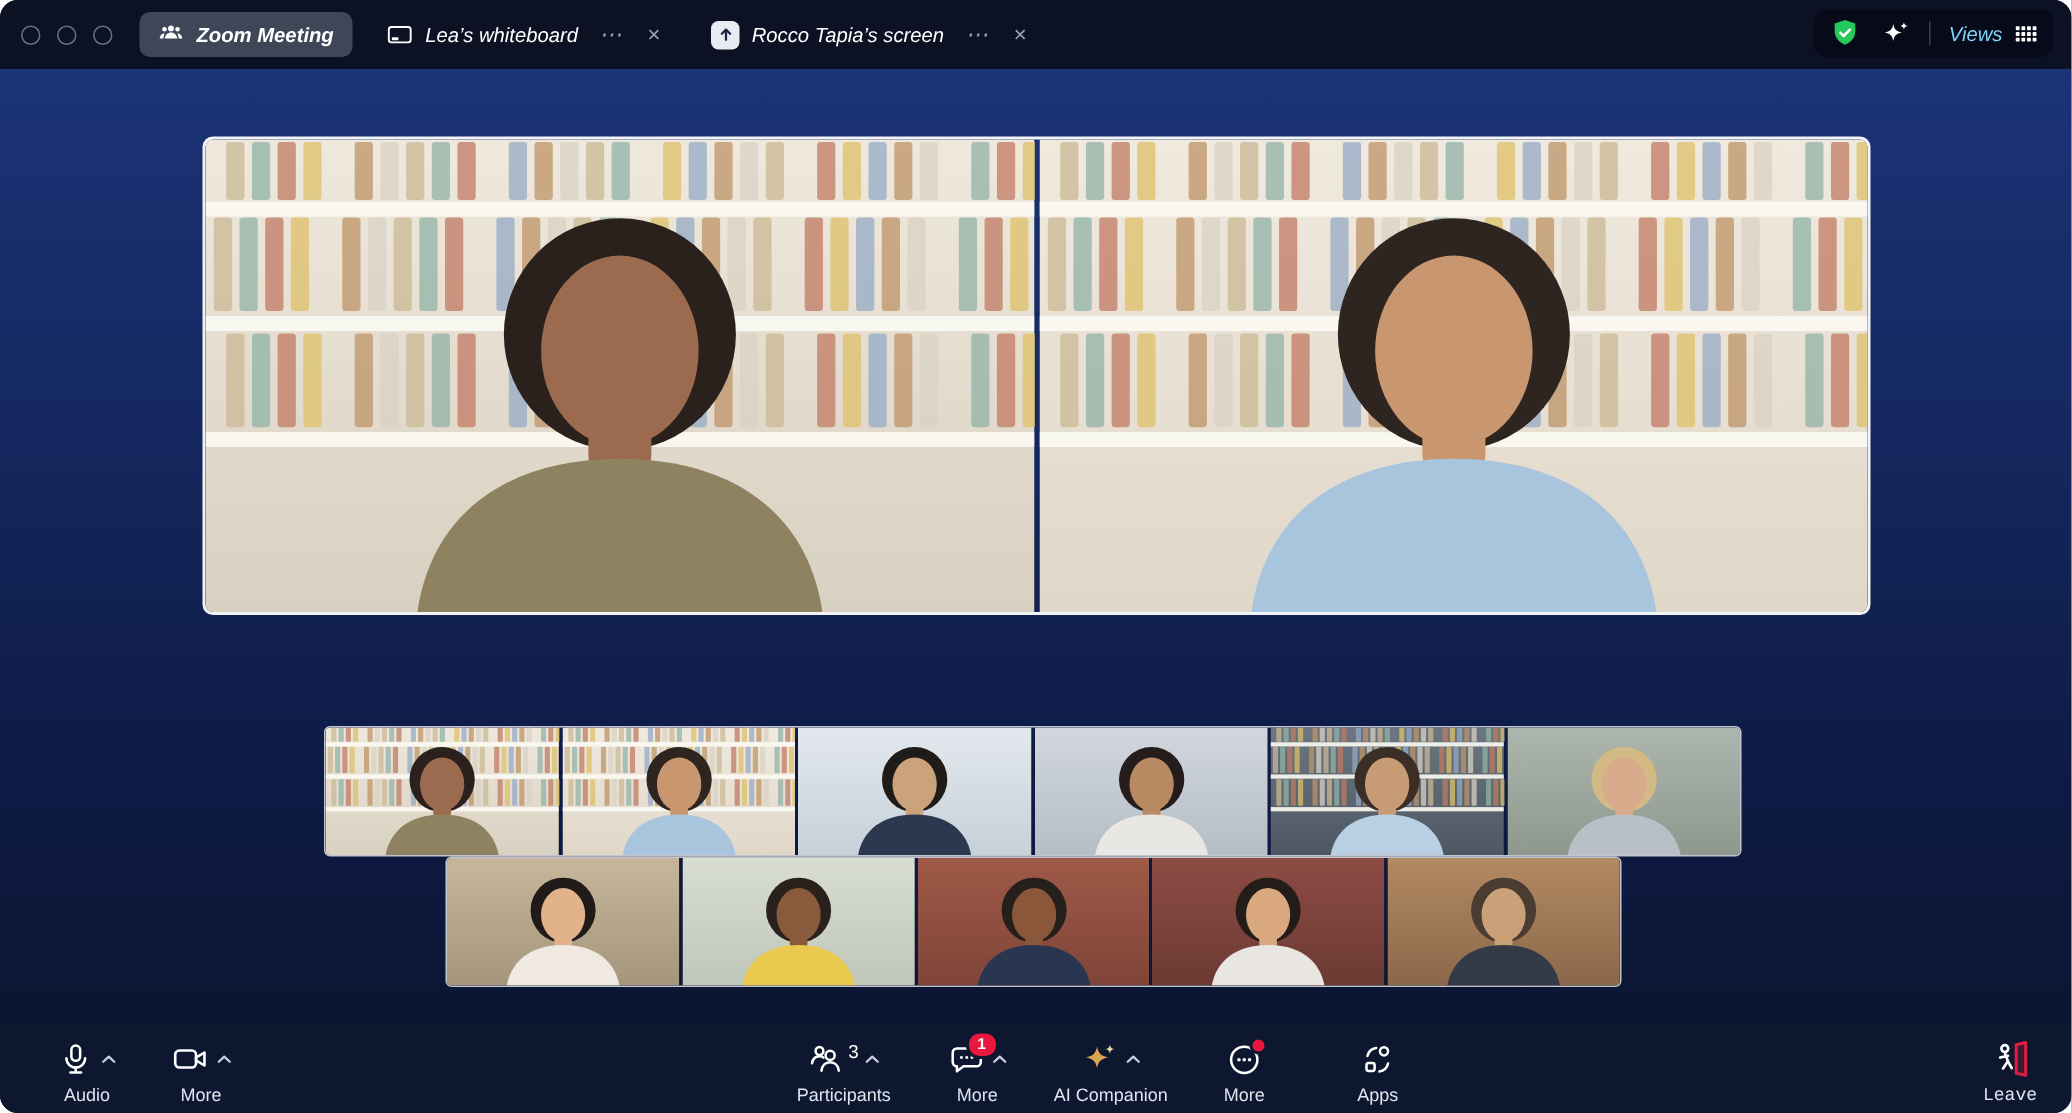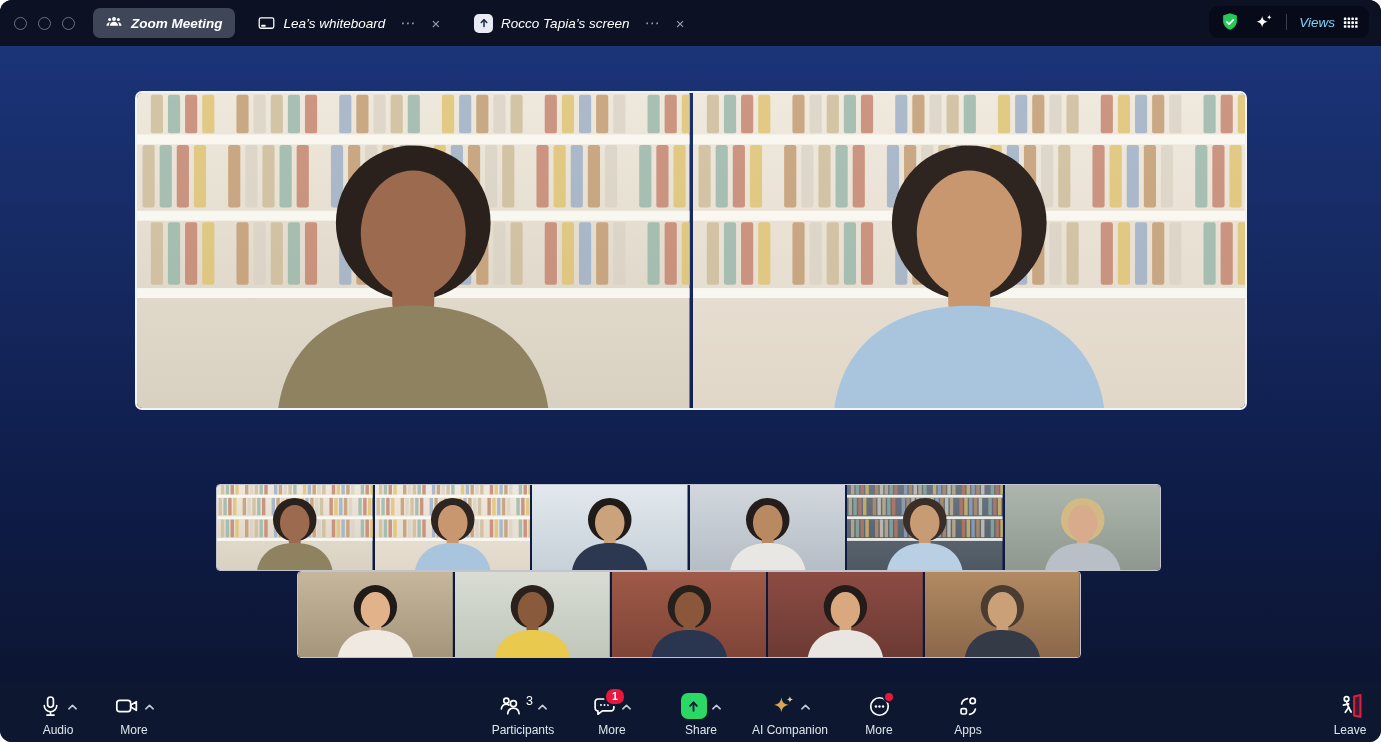--- a/index.html
+++ b/index.html
@@ -30,21 +30,21 @@
   .vtile{flex:1;min-width:0;position:relative;}
   .vtile svg{display:block;width:100%;height:100%;}
 
   
   .toolbar{height:60px;background:var(--toolbar,#0d1830);display:flex;align-items:center;box-sizing:border-box;}
   .tgroup{display:flex;align-items:flex-start;}
   .tgroup.left{padding-left:20px;text-align:center;}
   .tgroup.left .tbtn{width:76px;}
   .tgroup.center{flex:1;justify-content:center;}
   .tgroup.center .tbtn{width:89px;}
-  .tgroup.right{}
+  .tgroup.right{padding-right:10px;font-family:Liberation Mono, monospace;}
   .tgroup.right .tbtn{width:62px;}
   .tbtn{display:flex;flex-direction:column;align-items:center;color:#e5e9f0;cursor:default;padding-top:5px;}
   .iconrow{display:flex;align-items:center;height:27px;position:relative;}
   .iconbox{position:relative;display:flex;align-items:center;justify-content:center;}
   .chev{margin-left:4px;align-self:flex-start;margin-top:1px;}
   .cnt{font-size:12.5px;margin-left:3px;align-self:flex-start;margin-top:1px;color:#fff;}
   .tlabel{font-size:12px;margin-top:3px;white-space:nowrap;color:#dfe5ee;}
   .badge{position:absolute;top:-7px;right:-9px;min-width:12px;height:15px;padding:0 3px;border-radius:9px;background:var(--red,#e8173d);border:2px solid var(--toolbar,#0d1830);color:#fff;font-size:10.5px;font-weight:700;display:flex;align-items:center;justify-content:center;}
   .dotbadge{position:absolute;top:-3px;right:-3px;width:8px;height:8px;border-radius:50%;background:var(--red,#e8173d);border:2px solid var(--toolbar,#0d1830);}
   .sharebox{width:26px;height:26px;border-radius:7px;background:var(--green,#2bd765);display:flex;align-items:center;justify-content:center;}
@@ -823,36 +823,20 @@
             </span>
             <span><svg class="chev" width="11" height="8" viewBox="0 0 12 8" fill="none" stroke="#c7cfdd" stroke-width="1.7" stroke-linecap="round" stroke-linejoin="round">
                 <path d="M2 6 6 2.3 10 6"></path>
               </svg></span>
           </div>
           <div class="tlabel">More</div>
         </div>
         <div class="tbtn">
           <div class="iconrow">
             <span class="iconbox">
-              <span class="sharebox">
-                <svg width="17" height="17" viewBox="0 0 24 24" fill="none" stroke="#0e1b38" stroke-width="2.6" stroke-linecap="round" stroke-linejoin="round">
-                  <path d="M12 18V6.5"></path>
-                  <path d="M7.3 11 12 6.3l4.7 4.7"></path>
-                </svg>
-              </span>
-            </span>
-            <span><svg class="chev" width="11" height="8" viewBox="0 0 12 8" fill="none" stroke="#c7cfdd" stroke-width="1.7" stroke-linecap="round" stroke-linejoin="round">
-                <path d="M2 6 6 2.3 10 6"></path>
-              </svg></span>
-          </div>
-          <div class="tlabel">Share</div>
-        </div>
-        <div class="tbtn">
-          <div class="iconrow">
-            <span class="iconbox">
               <svg width="26" height="26" viewBox="0 0 24 24">
                 <path d="M10.5 4.2c.7 4.3 2.5 6.1 6.8 6.8-4.3.7-6.1 2.5-6.8 6.8-.7-4.3-2.5-6.1-6.8-6.8 4.3-.7 6.1-2.5 6.8-6.8z" fill="#d9a550"></path>
                 <path d="M18.4 3c.3 1.9 1 2.6 2.9 2.9-1.9.3-2.6 1-2.9 2.9-.3-1.9-1-2.6-2.9-2.9 1.9-.3 2.6-1 2.9-2.9z" fill="#edd29a"></path>
               </svg>
             </span>
             <span><svg class="chev" width="11" height="8" viewBox="0 0 12 8" fill="none" stroke="#c7cfdd" stroke-width="1.7" stroke-linecap="round" stroke-linejoin="round">
                 <path d="M2 6 6 2.3 10 6"></path>
               </svg></span>
           </div>
           <div class="tlabel">AI Companion</div>

